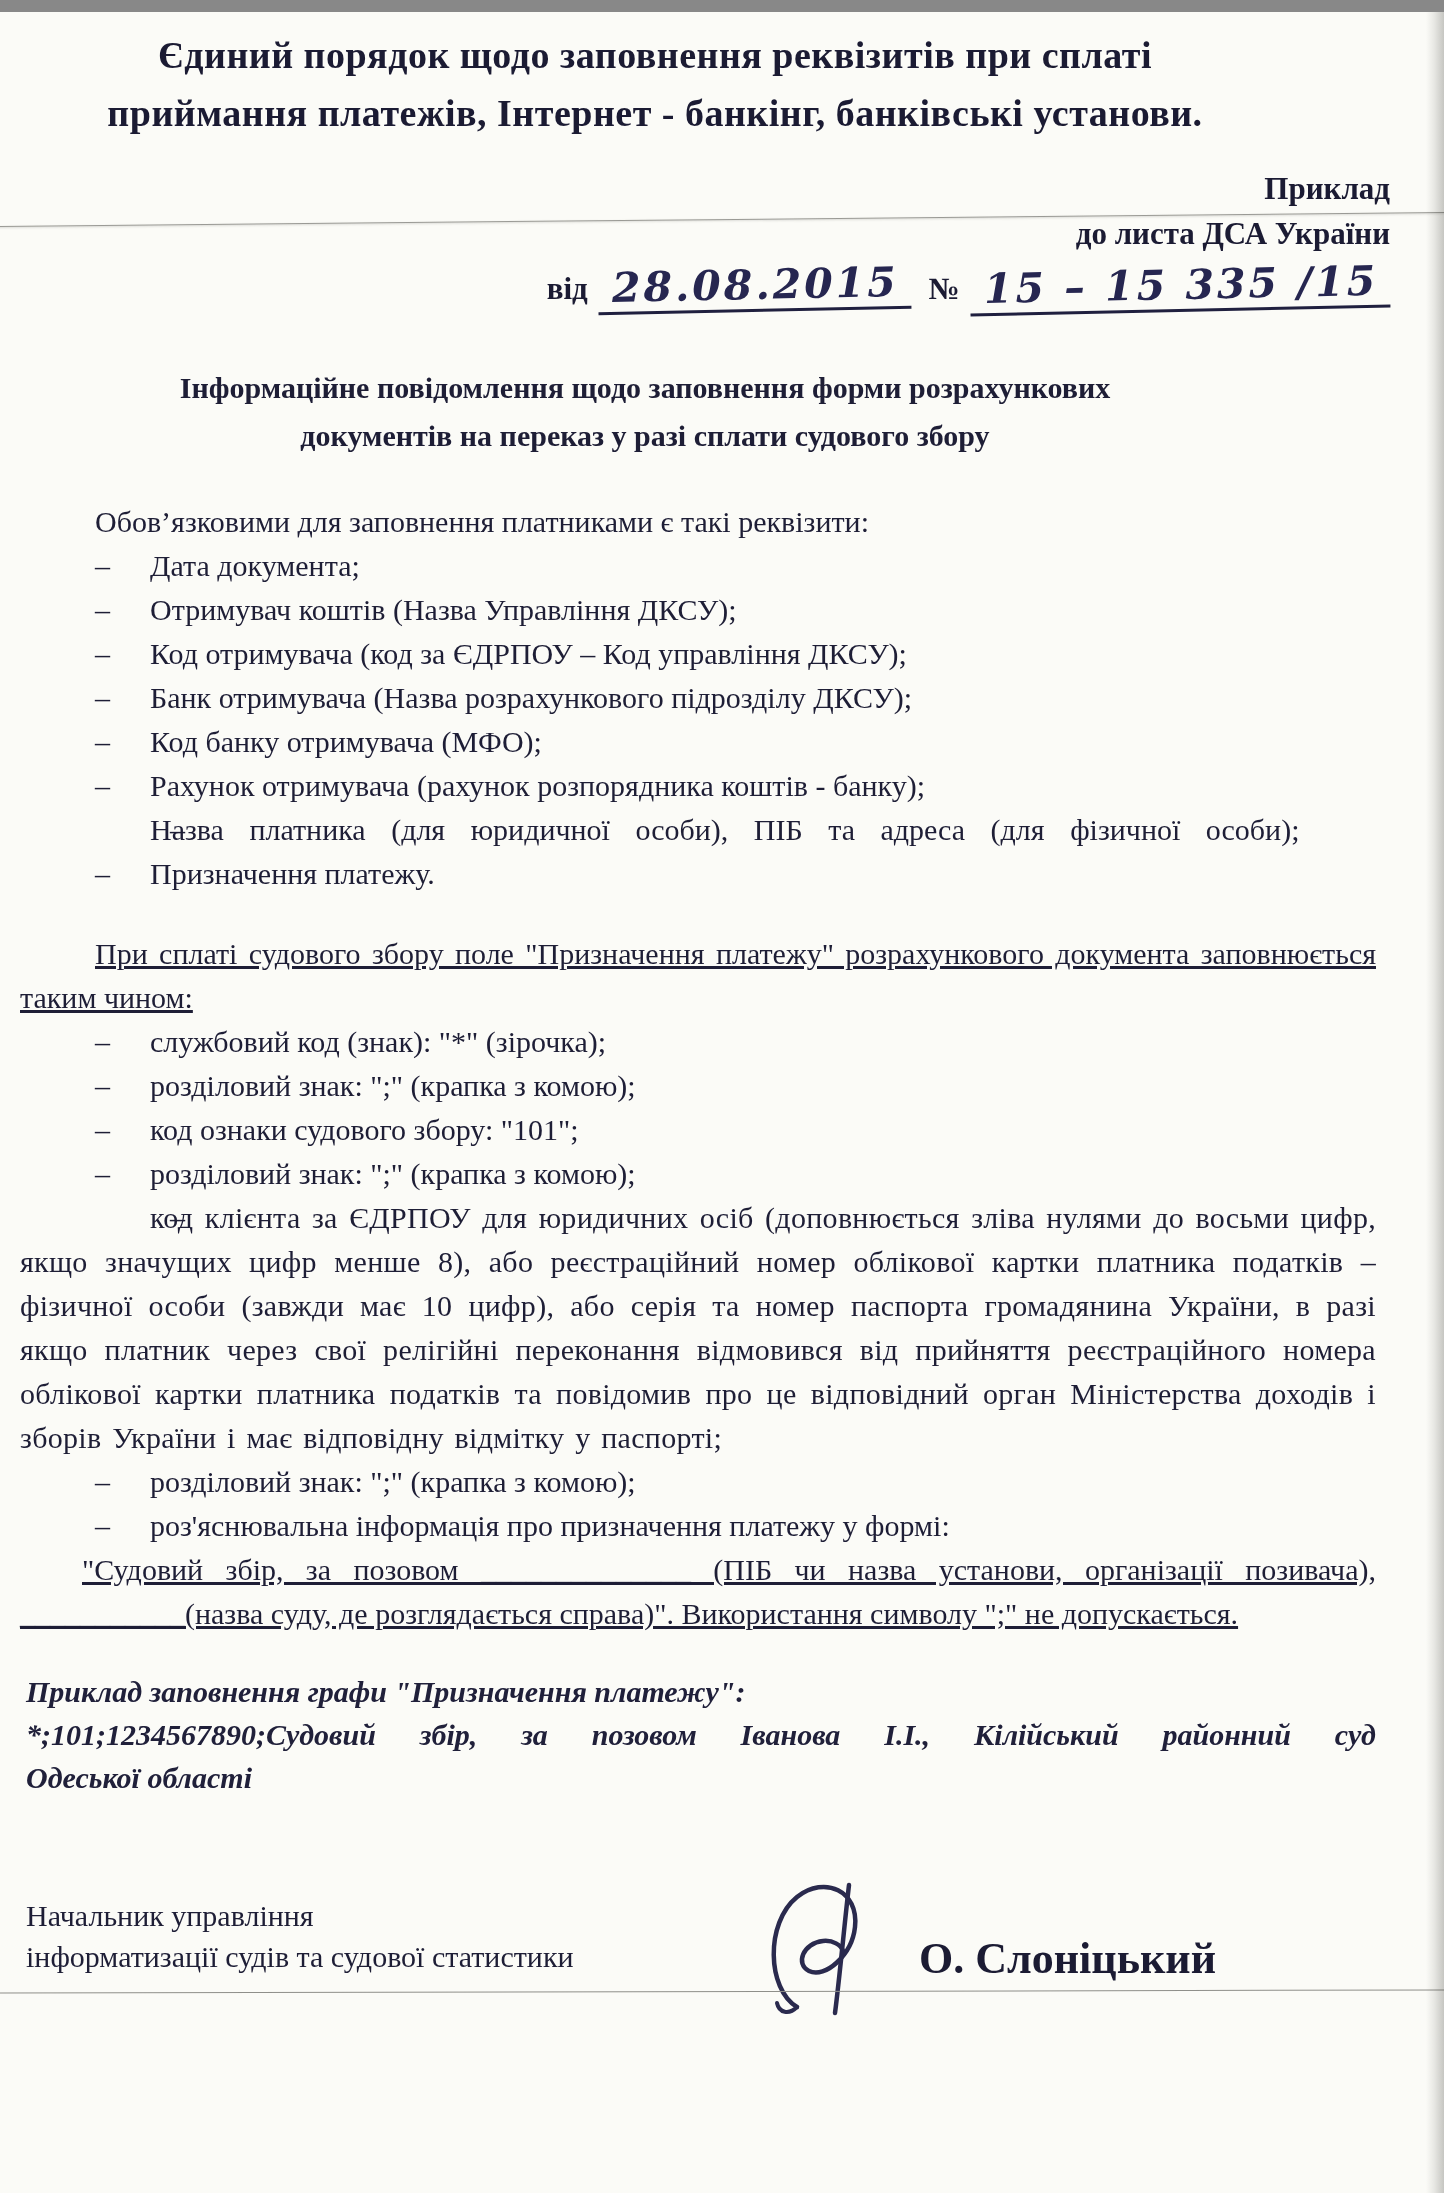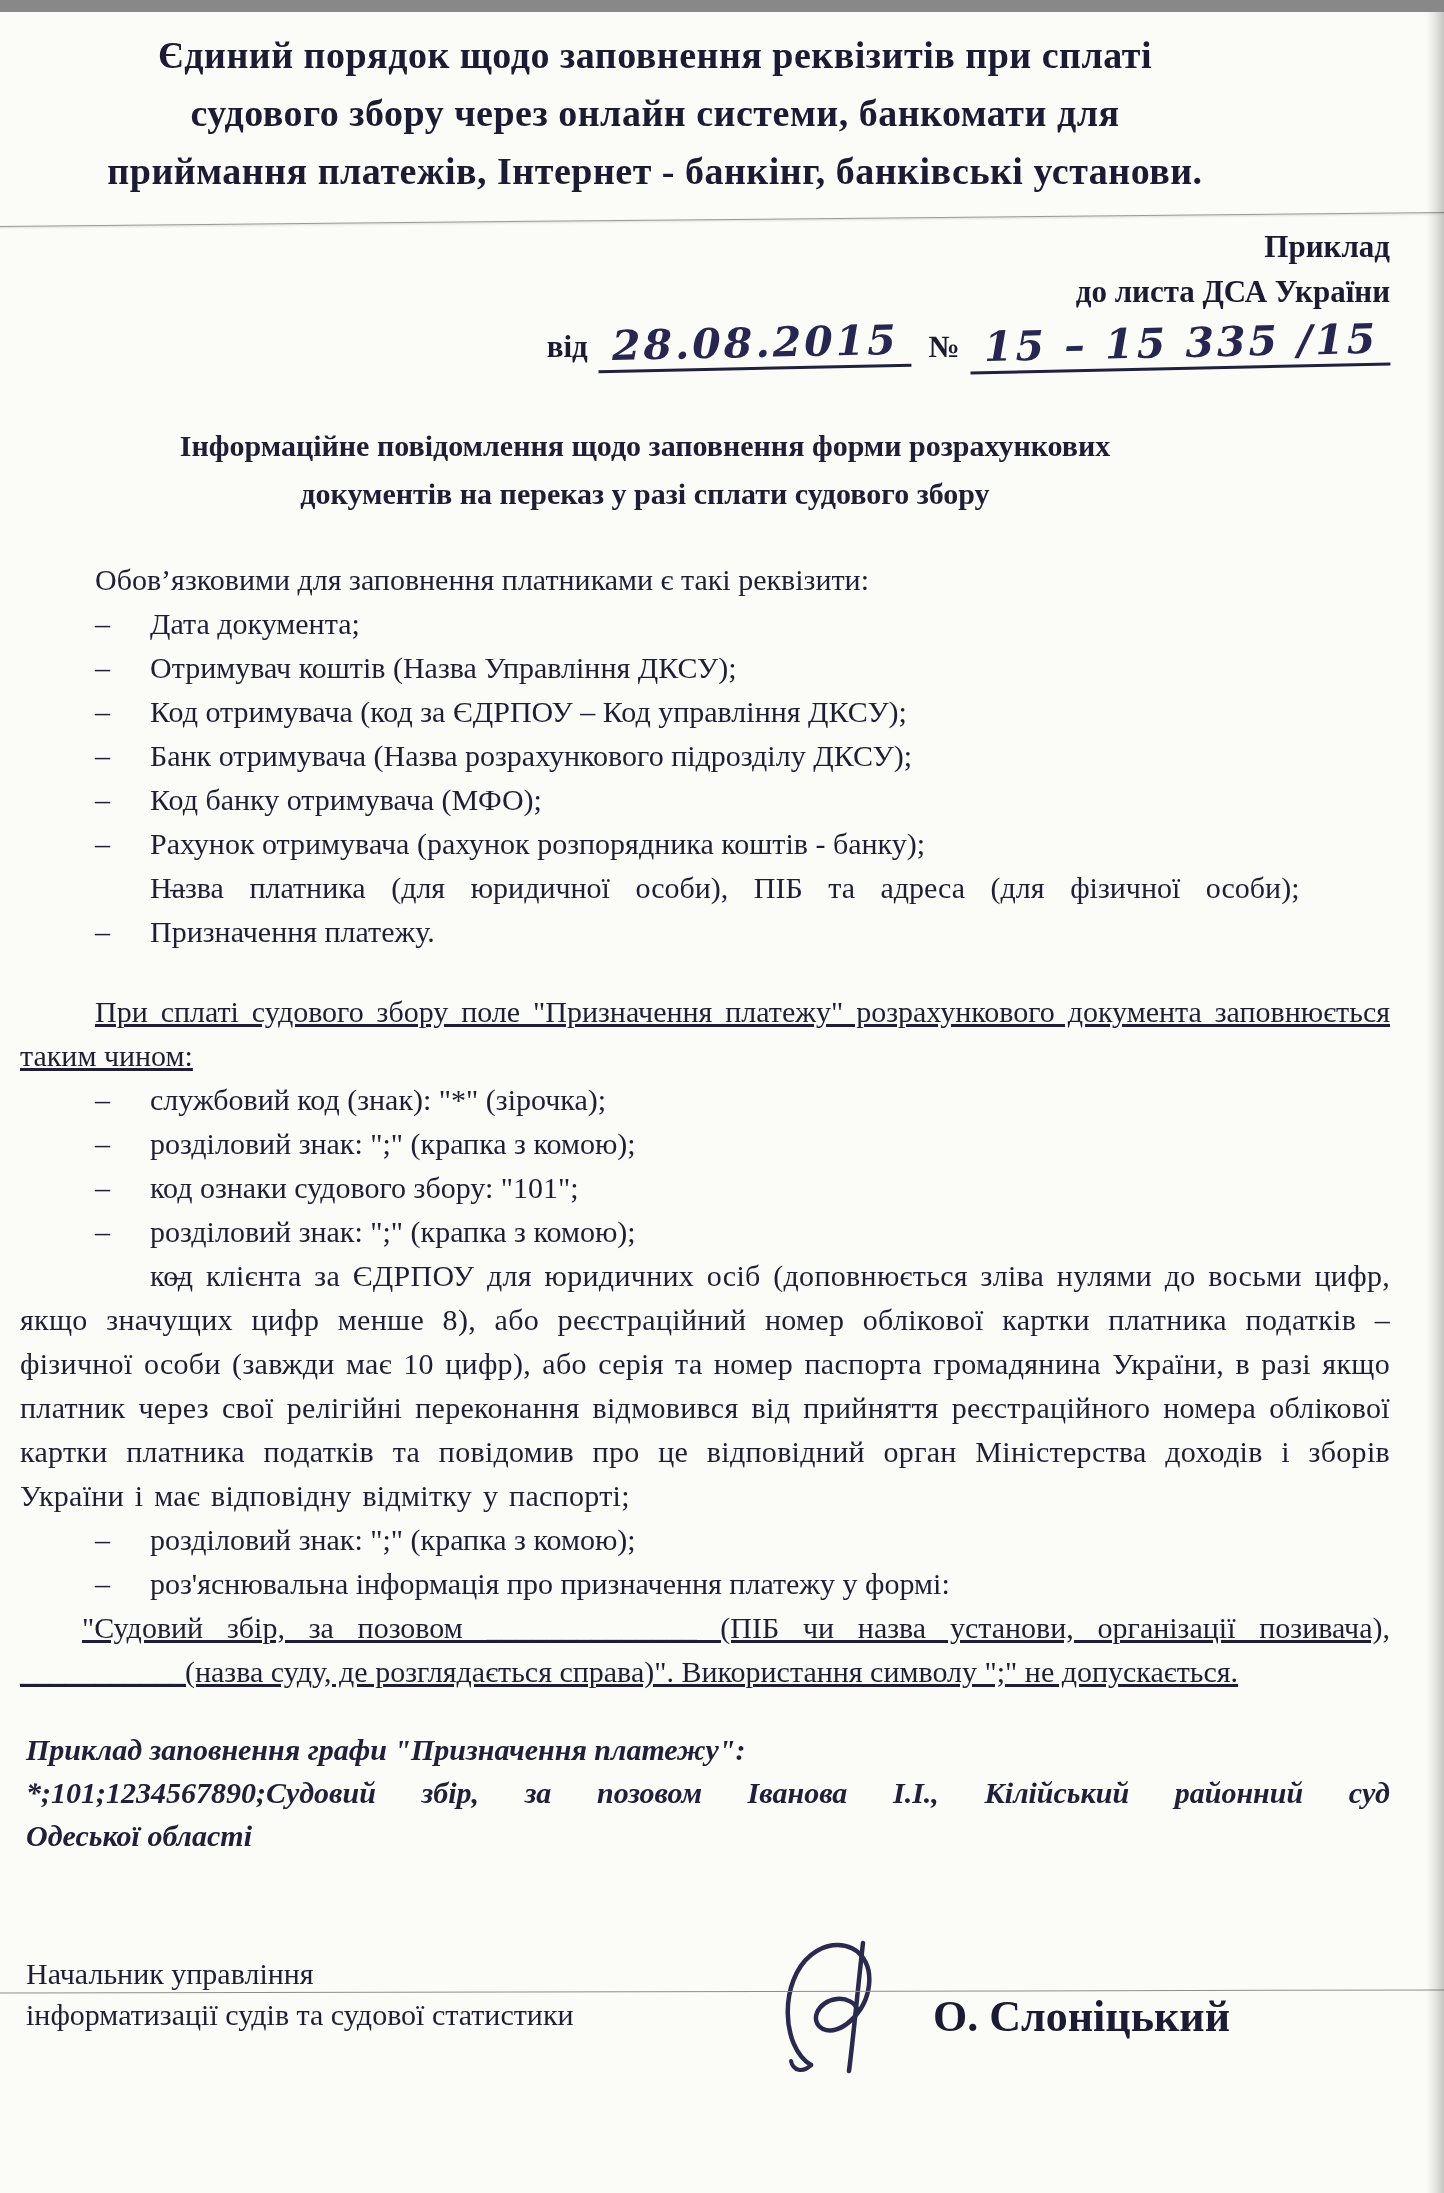--- a/index.html
+++ b/index.html
@@ -57,21 +57,21 @@
   .u {
     display:inline-block;
     border-bottom:3px solid #20203f;
     padding:0 12px 2px 14px;
     margin-left:10px;
     line-height:44px;
     transform:rotate(-1.2deg);
   }
 
   
-  .content { padding:0 54px 0 20px; font-size:30px; }
+  .content { padding:0 68px 0 20px; font-size:30px; }
 
   .info-heading {
     margin:46px 0 0 0;
     width:1250px;
     text-align:center;
     font-size:30px; line-height:48px;
     font-weight:bold;
   }
   .hl { display:block; }
 
@@ -124,21 +124,20 @@
 <body>
 
 <div class="page">
 
   <div class="edge-shade"></div>
   <div class="crease crease-top"></div>
   <div class="crease crease-bottom"></div>
 
   <h1 class="doc-title">
     <span class="tl">Єдиний порядок щодо заповнення реквізитів при сплаті</span>
-    <span class="tl">судового збору через онлайн системи, банкомати для</span>
     <span class="tl">приймання платежів, Інтернет - банкінг, банківські установи.</span>
   </h1>
 
   <div class="appendix">
     <div>Приклад</div>
     <div>до листа ДСА України</div>
     <div class="appendix-ref">
       <span>від</span><span class="hand u">28.08.2015</span><span class="num-label">№</span><span class="hand u">15 – 15 335 /15</span>
     </div>
   </div>

